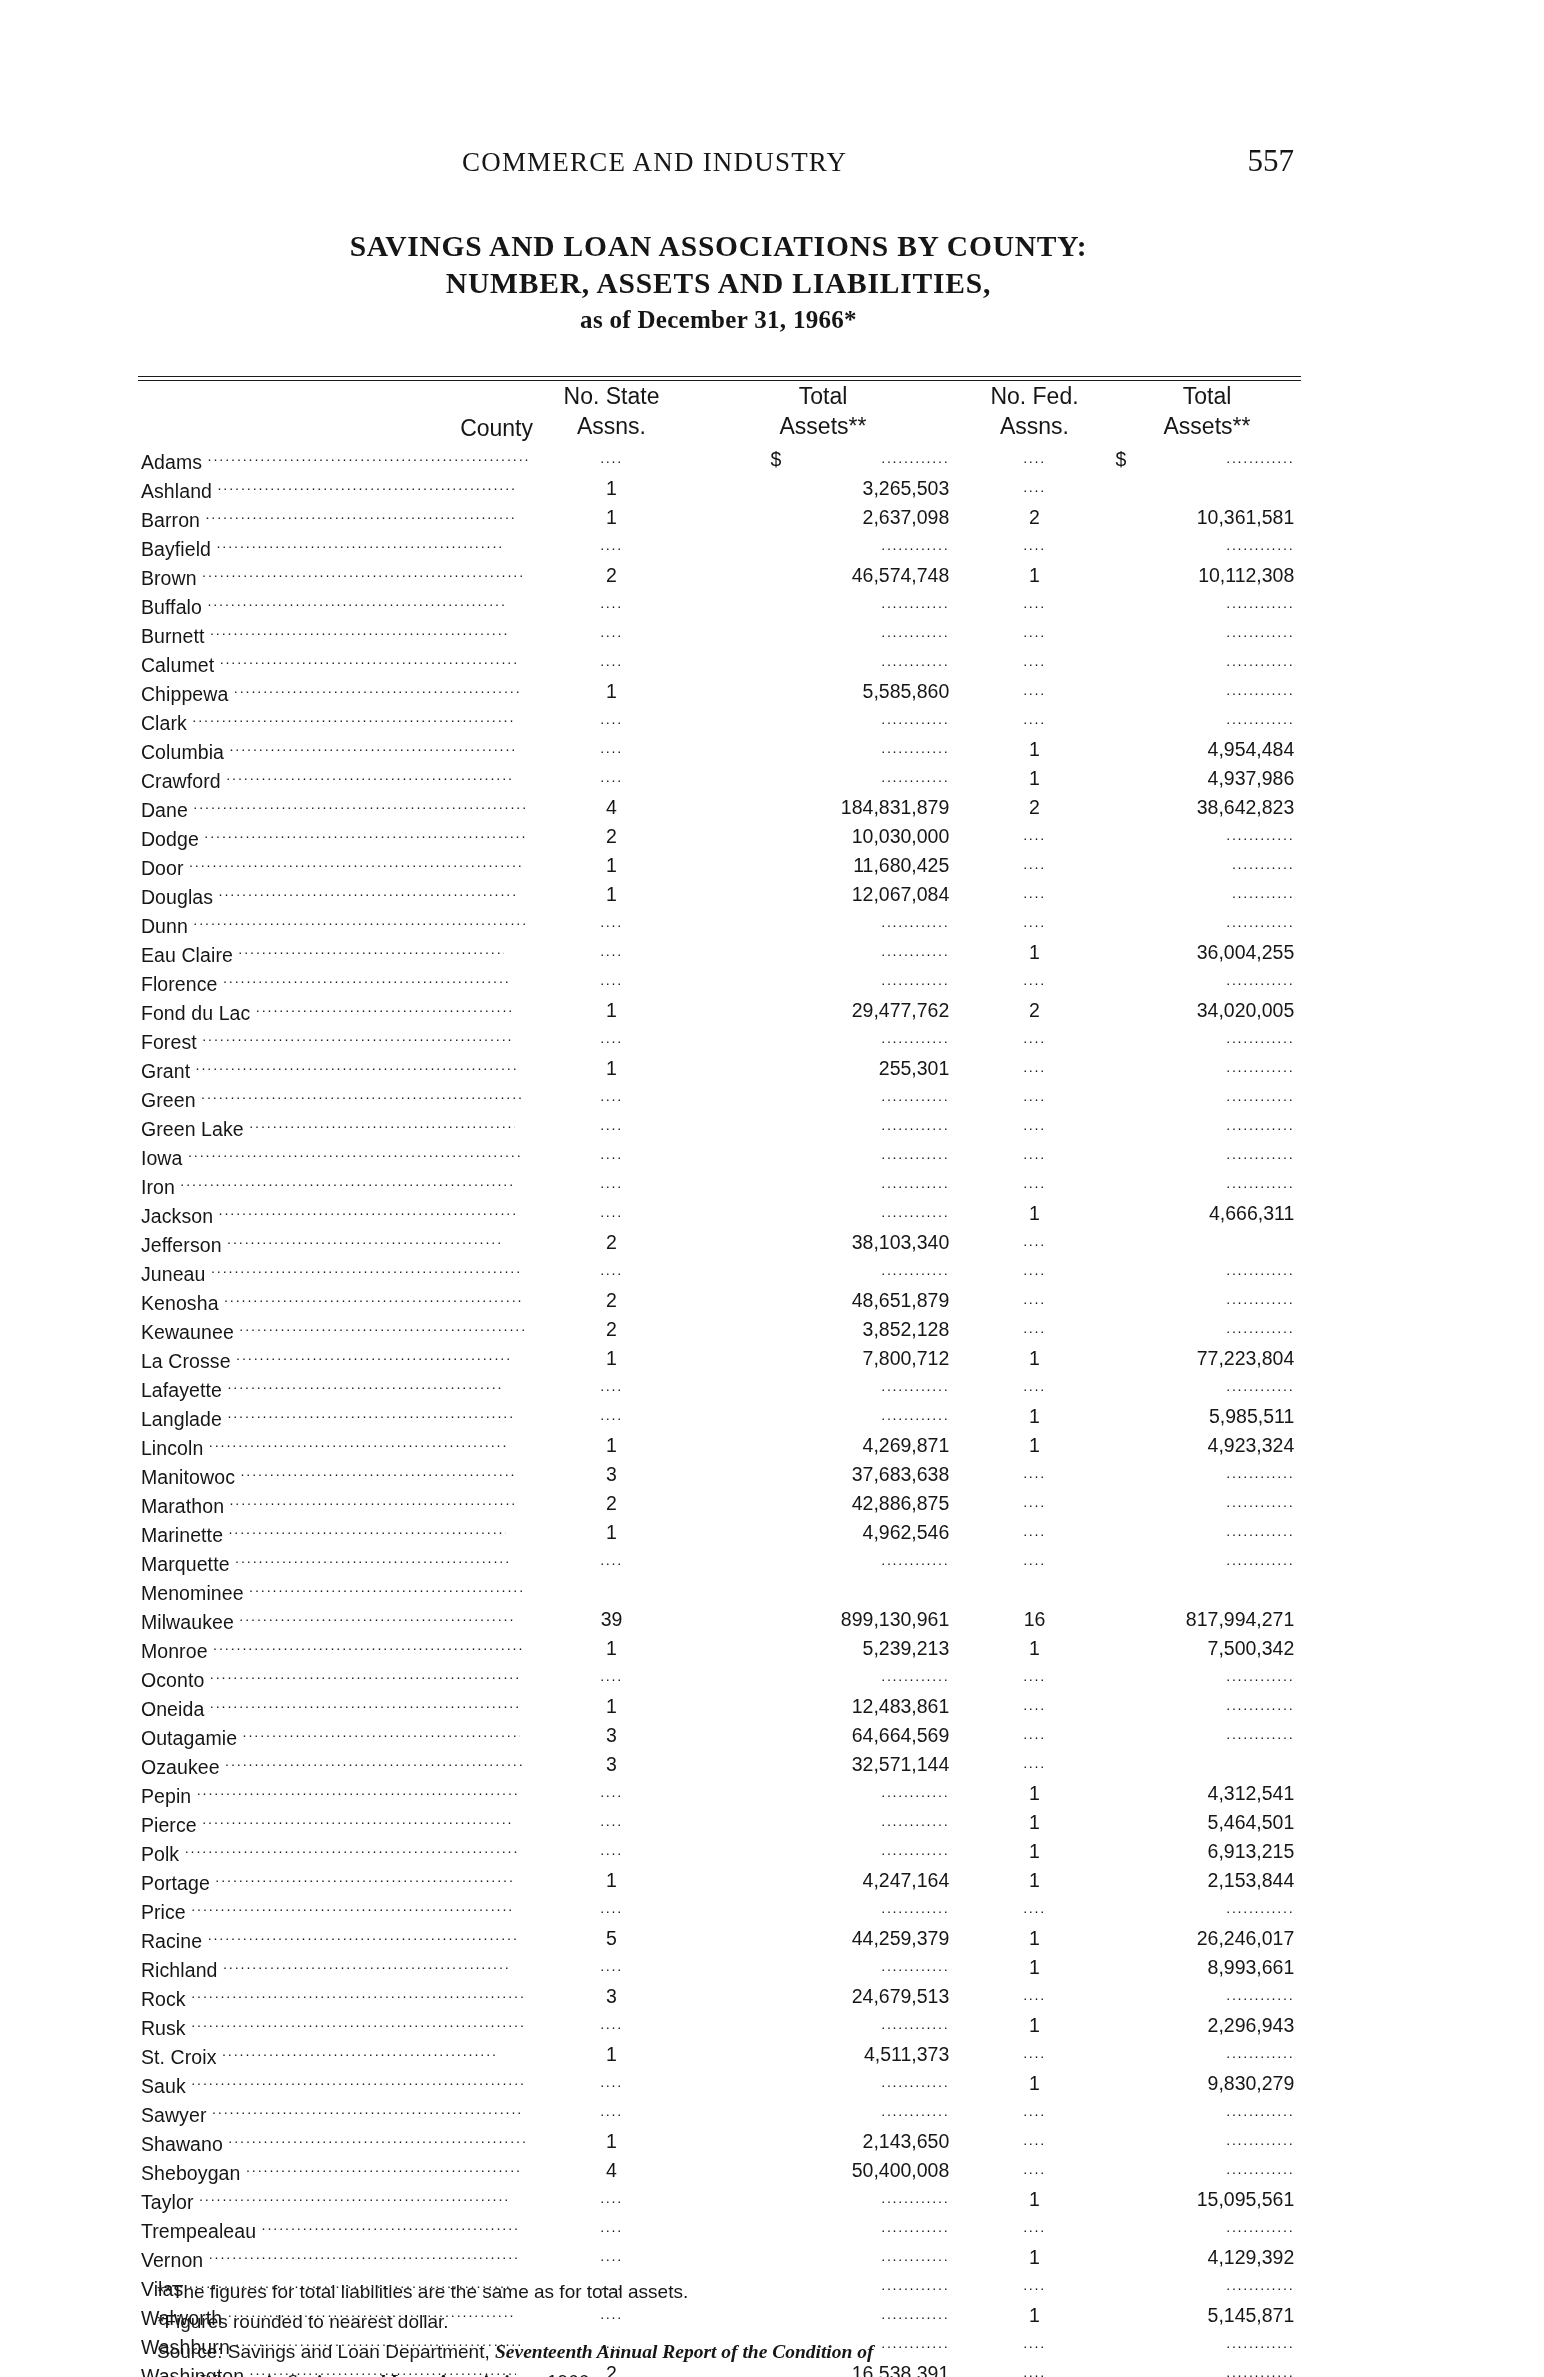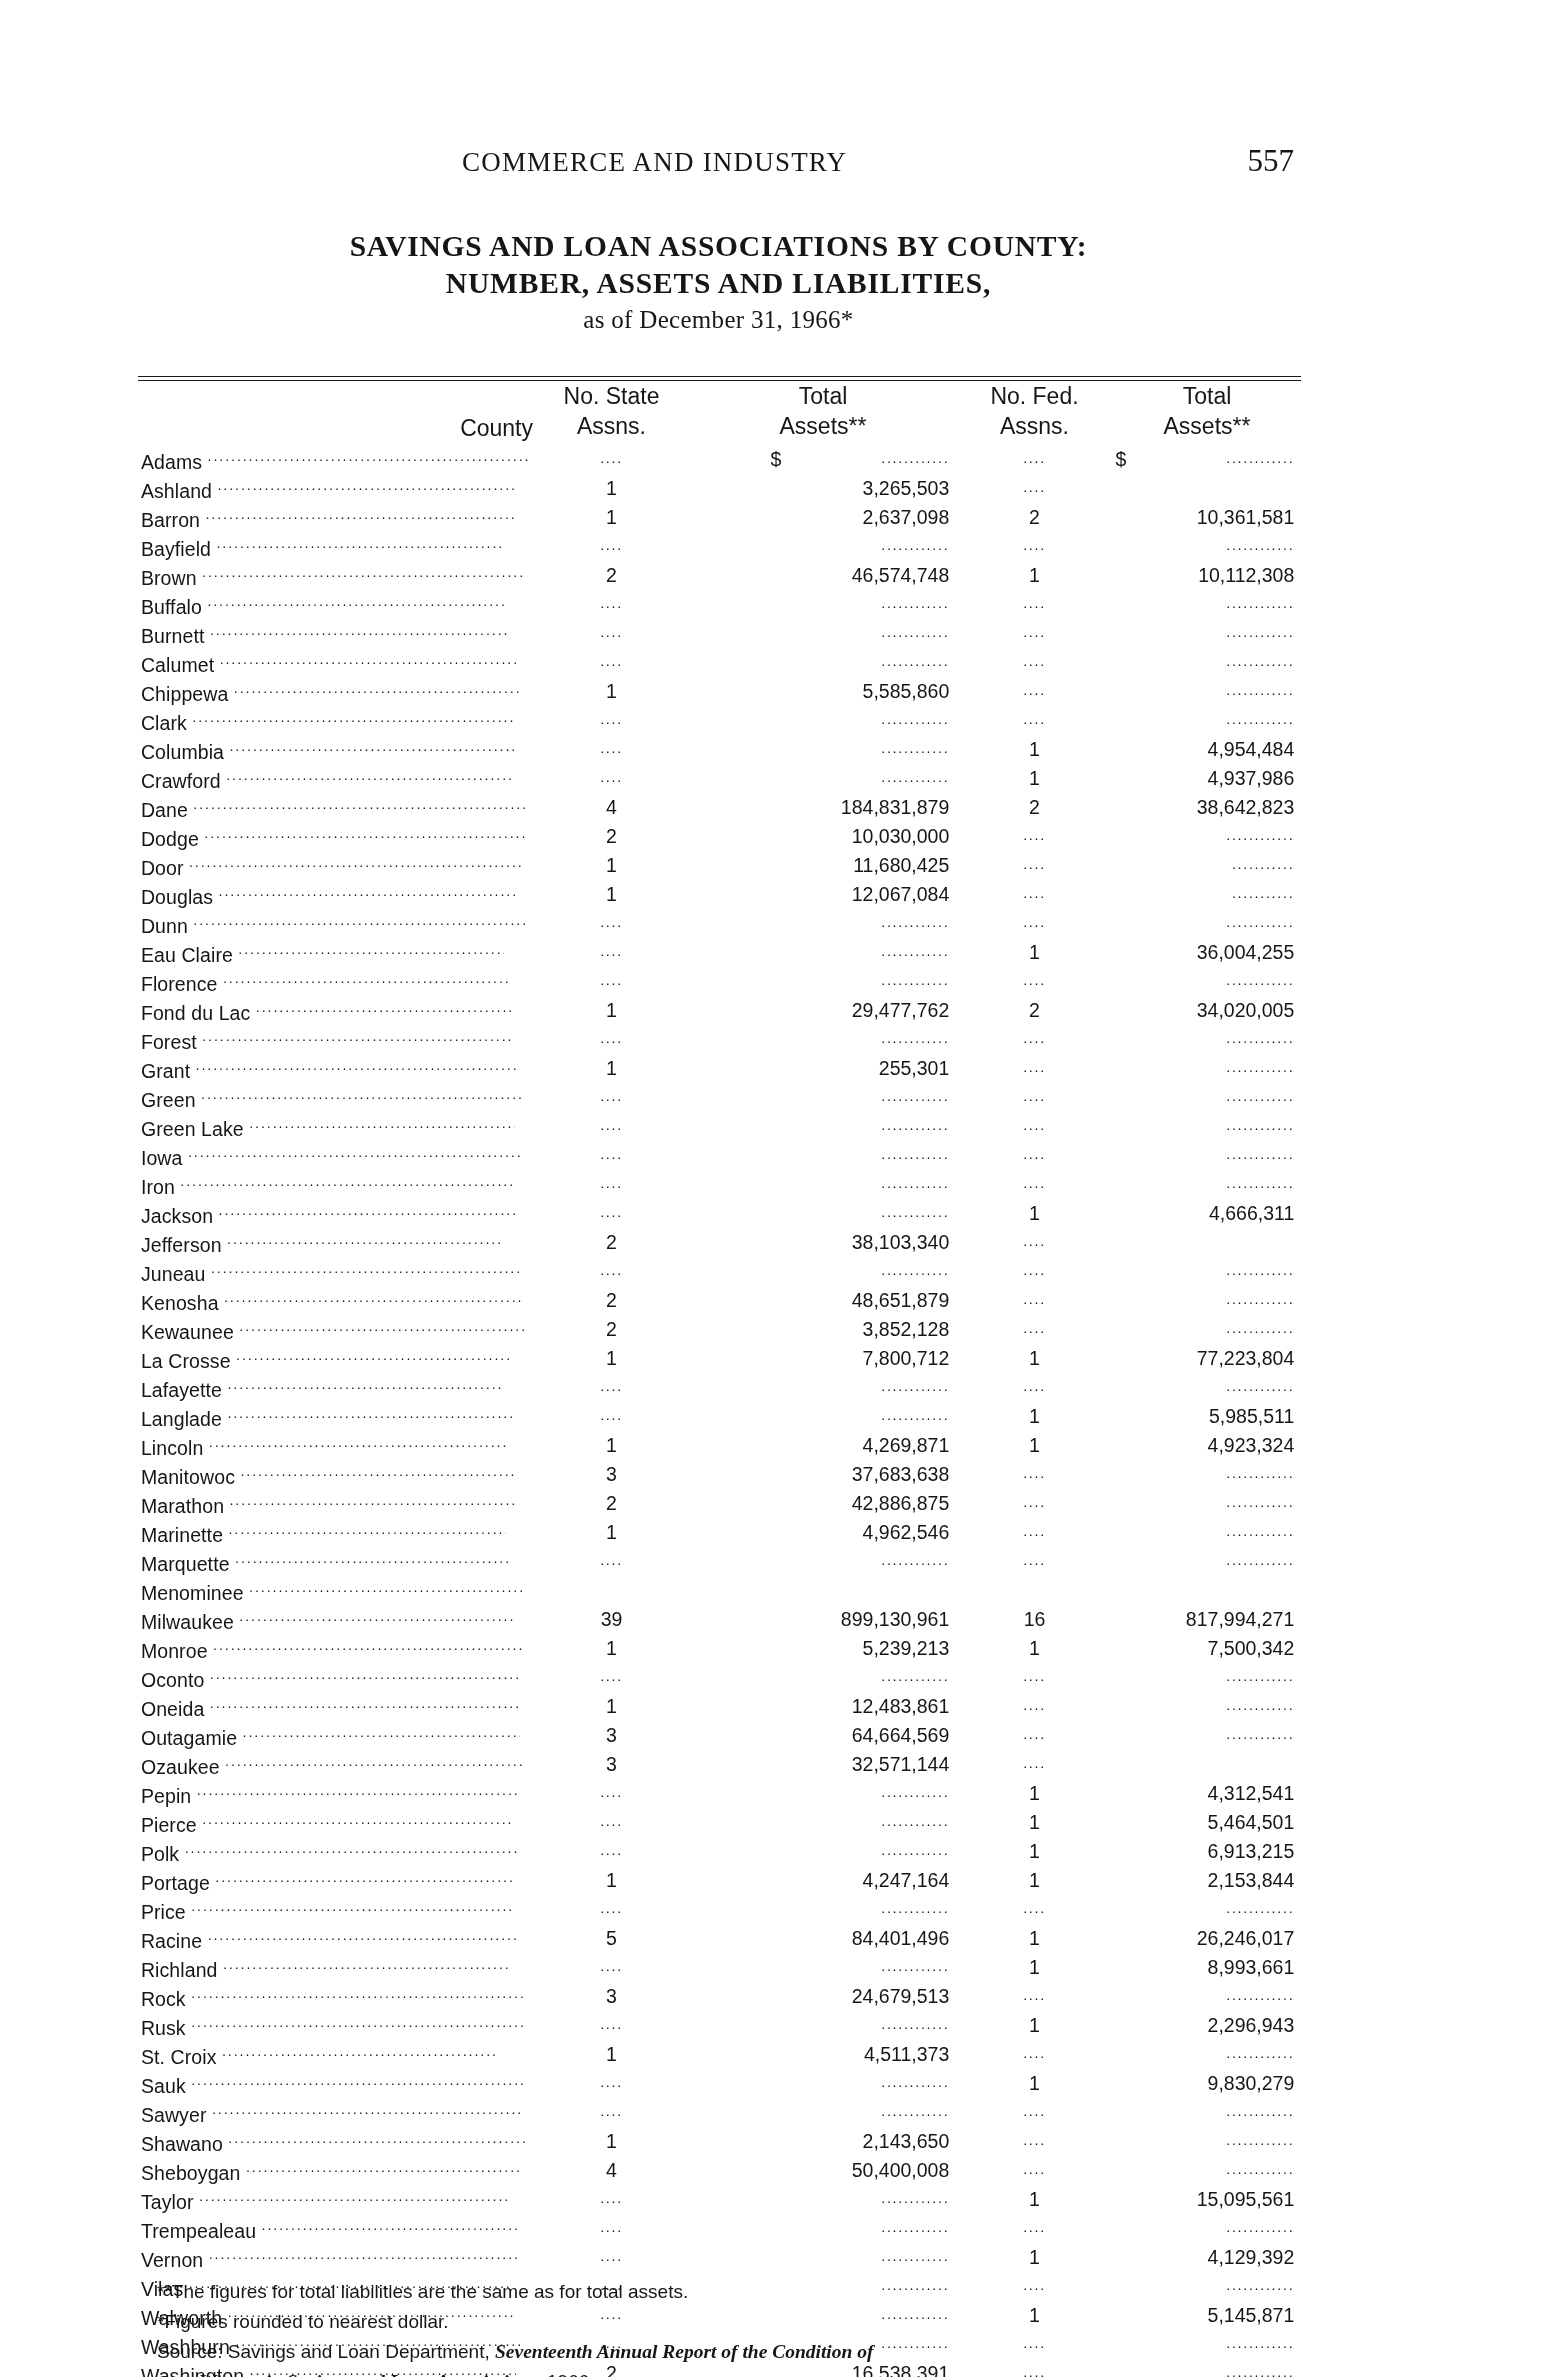--- a/index.html
+++ b/index.html
@@ -54,21 +54,21 @@
   }
   .heading .l1, .heading .l2 {
     font-size: 29.5px;
     font-weight: bold;
     letter-spacing: 0.8px;
     line-height: 1.25;
     font-family: "Liberation Serif", serif;
   }
   .heading .l3 {
     font-size: 25px;
-    font-weight: normal;
+    font-weight: bold;
     letter-spacing: 0.3px;
     margin-top: 3.8px;
     font-family: "Liberation Serif", serif;
   }
   
   .table-wrap {
     position: absolute;
     left: 138px;
     top: 376px;
     width: 1163px;
@@ -575,21 +575,21 @@
           <tr>
             <td class="county"><span class="cname">Price</span> <span class="leader" style="max-width: 321px;">........................................................</span></td>
             <td class="ctr"><span class="dots">....</span></td>
             <td class="num"><span class="dots">............</span></td>
             <td class="ctr"><span class="dots">....</span></td>
             <td class="num"><span class="dots">............</span></td>
           </tr>
           <tr>
             <td class="county"><span class="cname">Racine</span> <span class="leader" style="max-width: 310px;">......................................................</span></td>
             <td class="ctr"><span>5</span></td>
-            <td class="num"><span>84,401,496</span></td>
+            <td class="num"><span>44,259,379</span></td>
             <td class="ctr"><span>1</span></td>
             <td class="num"><span>26,246,017</span></td>
           </tr>
           <tr>
             <td class="county"><span class="cname">Richland</span> <span class="leader" style="max-width: 288px;">...................................................</span></td>
             <td class="ctr"><span class="dots">....</span></td>
             <td class="num"><span class="dots">............</span></td>
             <td class="ctr"><span>1</span></td>
             <td class="num"><span>8,993,661</span></td>
           </tr>

